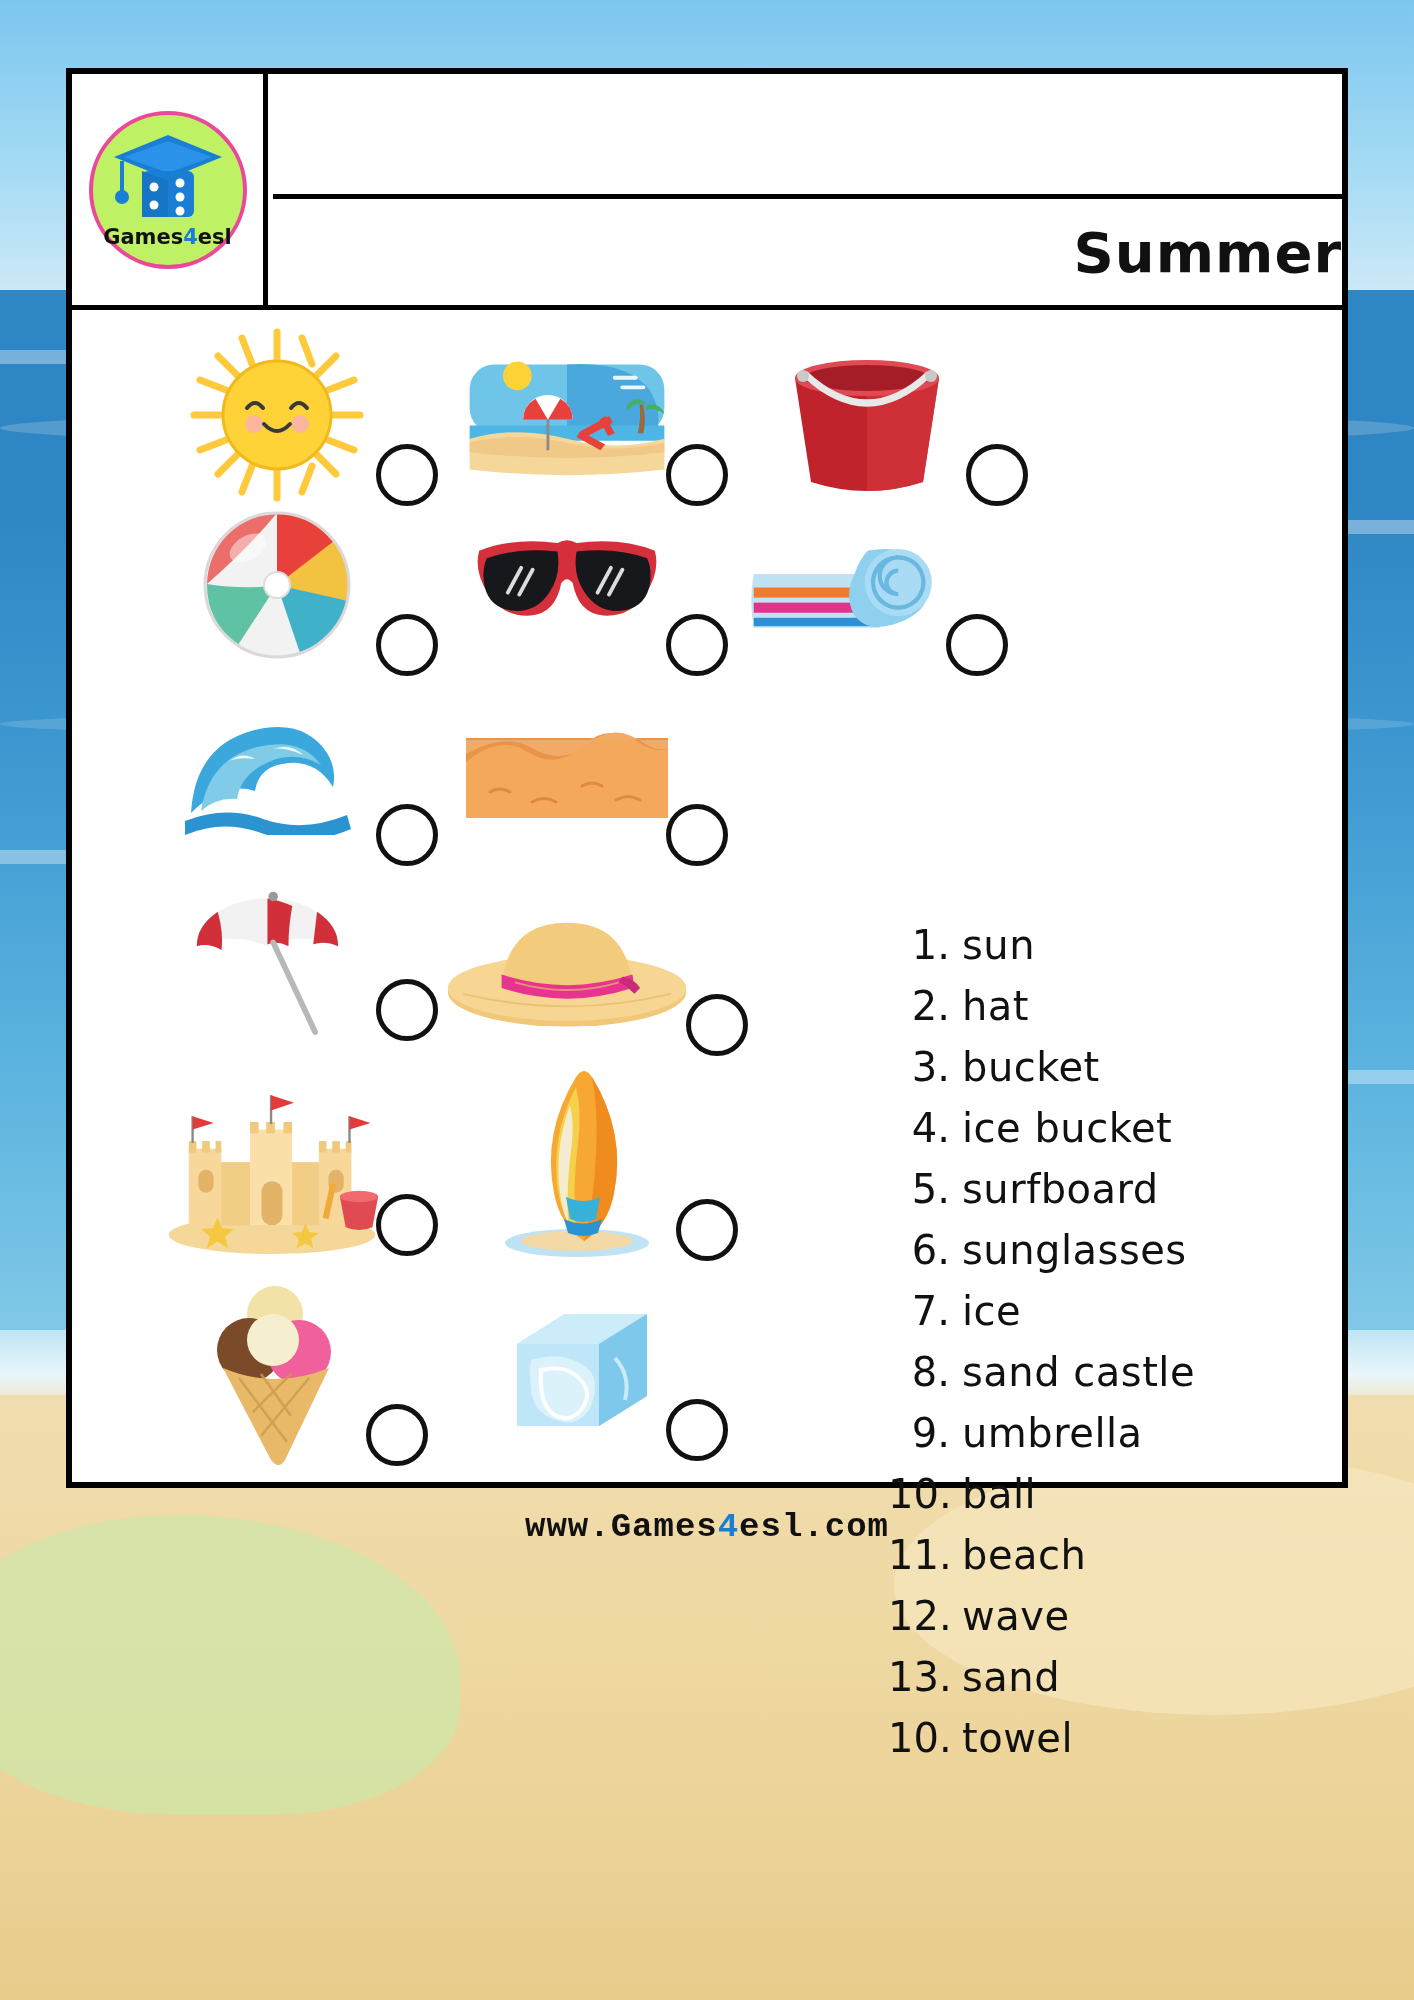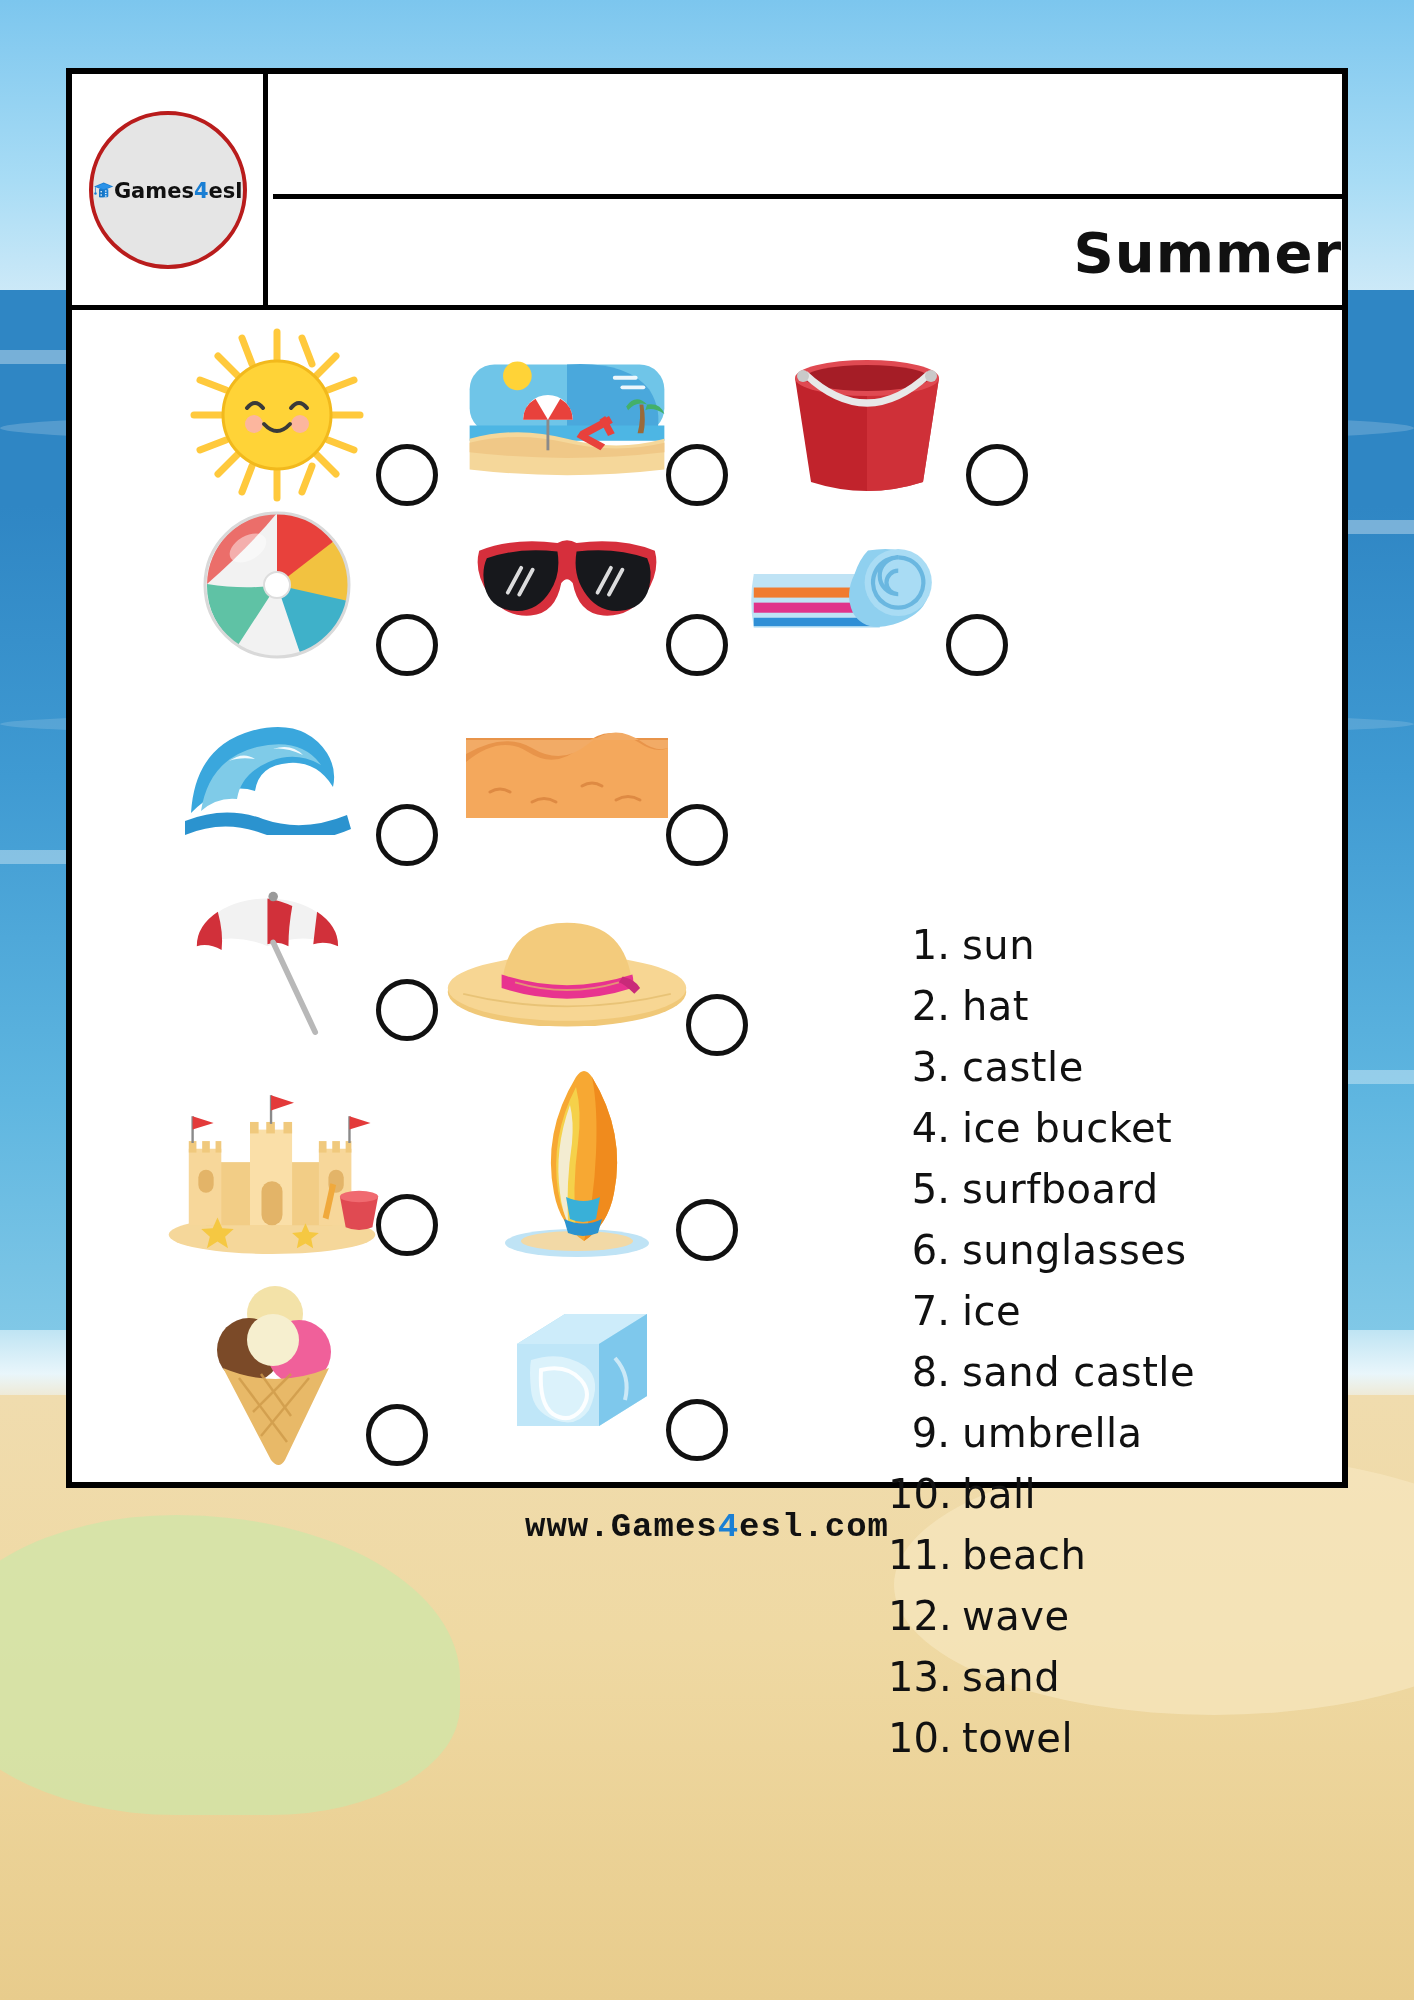--- a/index.html
+++ b/index.html
@@ -77,23 +77,23 @@
   .header-block .divider {
     position: absolute; left: 201px; right: 0; top: 120px; height: 5px; background: #000;
   }
   .logo-box {
     position: absolute; left: 0; top: 0; width: 196px; height: 231px;
     border-right: 5px solid #000;
     display: flex; align-items: center; justify-content: center;
   }
   .logo-circle {
     width: 158px; height: 158px; border-radius: 50%;
-    border: 4px solid #b91c1c;
-    display: flex; flex-direction: row; align-items: center; justify-content: center;
-    background: #e5e5e5;
+    border: 4px solid #ec4899;
+    display: flex; flex-direction: column; align-items: center; justify-content: center;
+    background: #bef264;
   }
   .logo-text { font-size: 21px; font-weight: bold; color: #111; margin-top: 2px; }
   .logo-text .g4 { color: #1a7fd4; }
   .header-sep { height: 5px; background: #000; }
 
   
   .body-area {
     position: relative;
     height: 1178px;
   }
@@ -488,21 +488,21 @@
       <div class="word-row">
         <span class="word-num">1.</span>
         <span class="word-text">sun</span>
       </div>
       <div class="word-row">
         <span class="word-num">2.</span>
         <span class="word-text">hat</span>
       </div>
       <div class="word-row">
         <span class="word-num">3.</span>
-        <span class="word-text">castle</span>
+        <span class="word-text">bucket</span>
       </div>
       <div class="word-row">
         <span class="word-num">4.</span>
         <span class="word-text">ice bucket</span>
       </div>
       <div class="word-row">
         <span class="word-num">5.</span>
         <span class="word-text">surfboard</span>
       </div>
       <div class="word-row">

